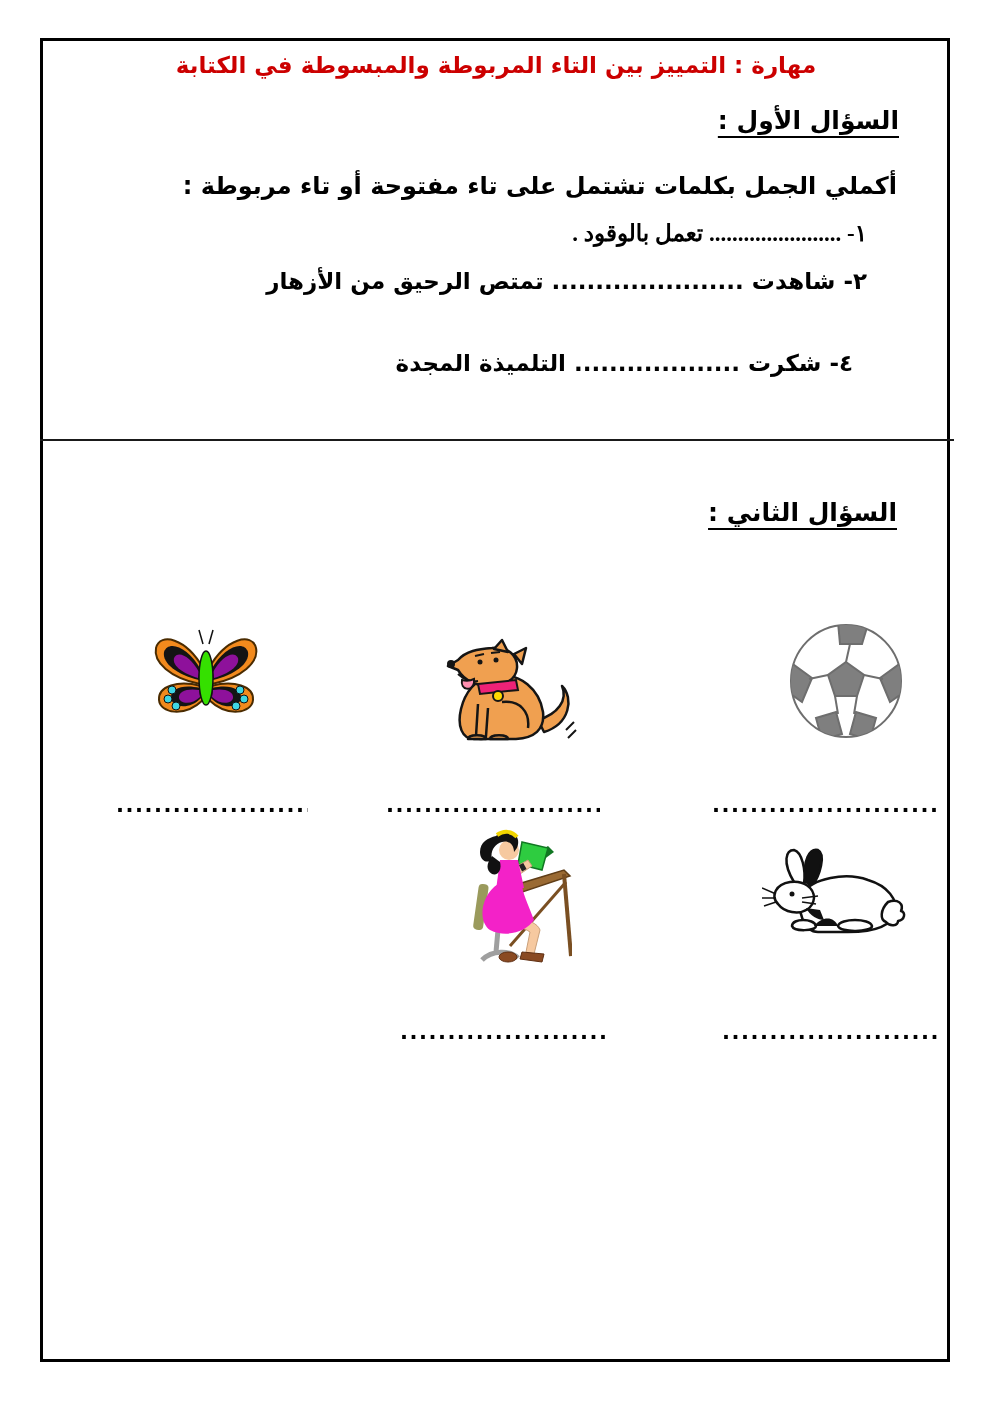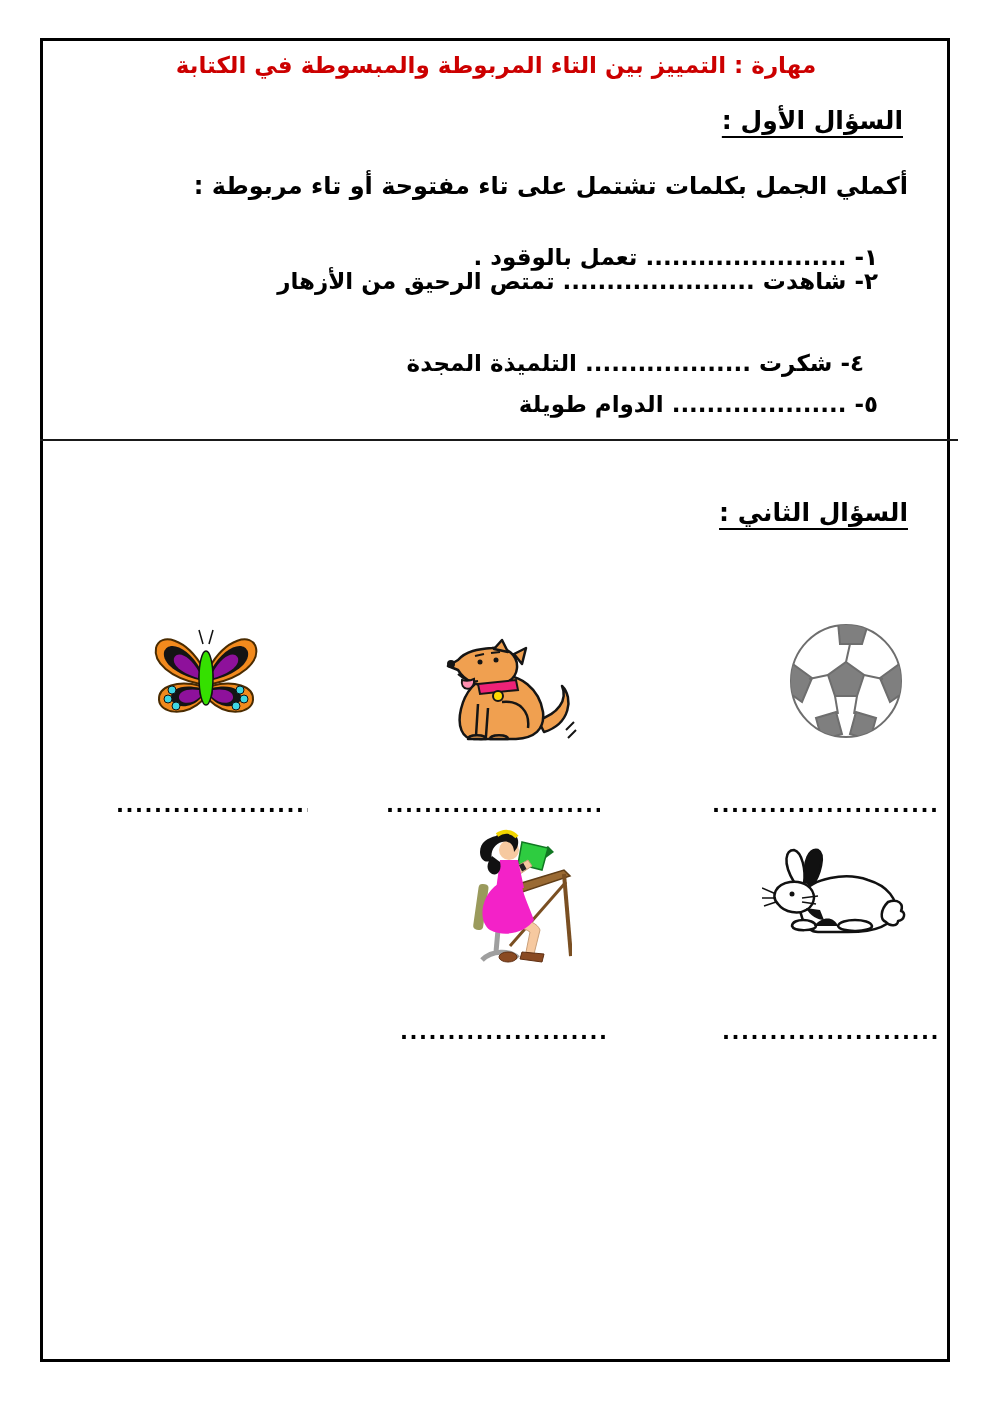--- a/index.html
+++ b/index.html
@@ -1,17 +1,17 @@
 <!DOCTYPE html>
 <html lang="ar"><head>
 <meta charset="utf-8">
 <style>
   html,body{margin:0;padding:0;background:#ffffff;}
   #page{position:relative;width:954px;height:1403px;background:#ffffff;overflow:hidden;
-        font-family:"DejaVu Sans",sans-serif;color:#000;padding-left:11px;}
+        font-family:"DejaVu Sans",sans-serif;color:#000;}
   .border-box{position:absolute;left:40px;top:38px;width:904px;height:1318px;
               border:3px solid #000;}
   .abs{position:absolute;}
   .arb{direction:rtl;font-weight:bold;white-space:nowrap;}
   .title{width:992px;text-align:center;font-size:23px;color:#cc0000;}
   .heading{font-size:25px;text-decoration:underline;text-decoration-thickness:2px;text-underline-offset:7px;}
   .instruction{font-size:24px;}
   .item{font-size:23px;}
   .divider{position:absolute;left:40px;top:439px;width:918px;height:2px;background:#1a1a1a;}
   .dots{font-weight:bold;font-size:21px;letter-spacing:1.5px;overflow:hidden;height:26px;line-height:20px;color:#000;}
@@ -19,28 +19,27 @@
 </style>
 </head>
 <body>
 
 <div id="page">
 
   <div class="border-box"></div>
 
   <div class="abs arb title" style="top:52px;left:0;">مهارة :  التمييز بين التاء المربوطة والمبسوطة في الكتابة</div>
 
-  <div class="abs arb heading" style="top:106px;right:62px;">السؤال الأول :</div>
+  <div class="abs arb heading" style="top:106px;right:55px;">السؤال الأول :</div>
 
   <div class="abs arb instruction" style="top:172px;right:57px;">أكملي الجمل بكلمات تشتمل على تاء مفتوحة أو تاء مربوطة :</div>
 
-  <div class="abs arb item" style="top:244px;right:87px;">١- ....................... تعمل بالوقود .</div>
+  <div class="abs arb item" style="top:220px;right:87px;font-family:Liberation Serif, serif;">١- ....................... تعمل بالوقود .</div>
   <div class="abs arb item" style="top:268px;right:87px;margin-left:35px;">٢- شاهدت ...................... تمتص الرحيق من الأزهار</div>
   <div class="abs arb item" style="top:350px;right:101px;">٤- شكرت ................... التلميذة المجدة</div>
-  <div class="abs arb item" style="top:391px;right:87px;">٥- .................... الدوام طويلة</div>
 
   <div class="divider"></div>
 
   <div class="abs arb heading" style="top:498px;right:57px;margin-left:8px;">السؤال الثاني :</div>
 
 
   <div class="abs" style="left:150px;top:628px;">
     <svg viewBox="0 0 112 94" width="112" height="94">
       <g stroke="#4a2b00" stroke-width="2" stroke-linejoin="round">
         <path d="M53 40 C36 10 10 4 6 20 C3 34 20 50 50 56 Z" fill="#f28a1d"></path>

